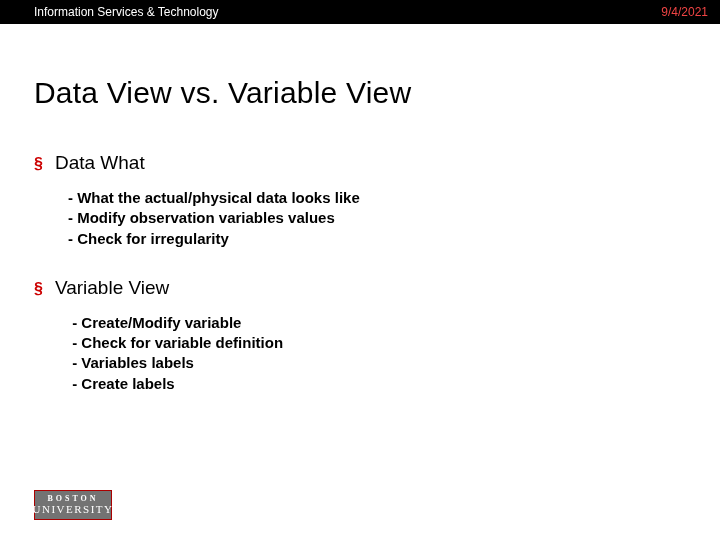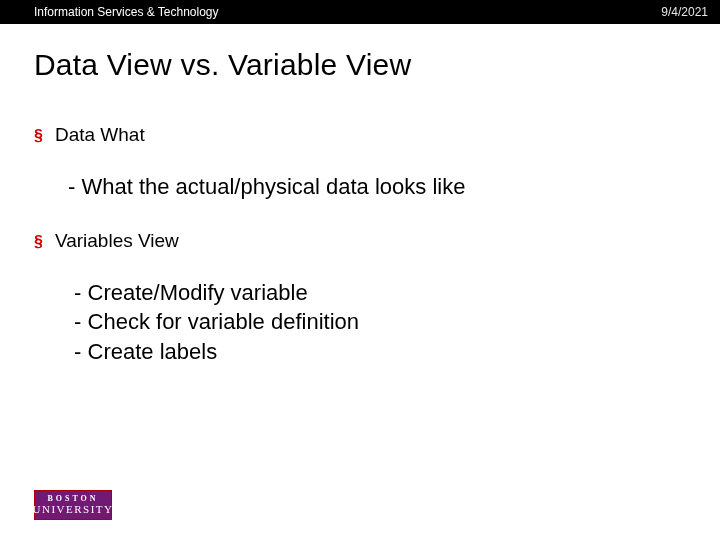--- a/index.html
+++ b/index.html
@@ -1,27 +1,27 @@
 <!DOCTYPE html>
 <html><head>
 <meta charset="utf-8">
 <style>
   * { box-sizing: border-box; margin: 0; padding: 0; }
   html, body { width: 720px; height: 540px; font-family: Arial, Helvetica, sans-serif; background: #fff; color: #000; }
   .slide { width: 720px; height: 540px; position: relative; }
   .topbar { background: #000; color: #fff; height: 24px; display: flex; align-items: center; justify-content: space-between; padding: 0 12px 0 34px; font-size: 12px; }
-  .topbar .date { color: #e5e5e5; }
-  .title { font-size: 30px; font-weight: 400; padding: 24px 34px 14px 34px; letter-spacing: 0.2px; }
+  .topbar .date { color: #ef4444; }
+  .title { font-size: 30px; font-weight: 400; padding: 24px 34px 14px 34px; letter-spacing: 0.2px; margin-top: 28px; }
   .content { padding: 0 34px; }
   .section { margin-top: 28px; }
   .section-head { display: flex; align-items: baseline; gap: 12px; font-size: 19px; }
   .section-head .bullet { color: #c00; font-weight: 700; font-size: 16px; line-height: 19px; }
-  .sublist { margin-top: 26px; padding-left: 34px; font-size: 22px; line-height: 1.35; }
+  .sublist { margin-top: 14px; padding-left: 34px; font-size: 15px; line-height: 1.35; font-weight: bold; }
   .subitem { white-space: pre; }
-  .logo { position: absolute; left: 34px; bottom: 20px; width: 78px; height: 30px; background: #701a75; display: flex; flex-direction: column; align-items: center; justify-content: center; color: #fff; font-family: Georgia, 'Times New Roman', serif; letter-spacing: 2px; font-size: 8px; line-height: 1.1; border: 1px solid #a00; }
+  .logo { position: absolute; left: 34px; bottom: 20px; width: 78px; height: 30px; background: #737373; display: flex; flex-direction: column; align-items: center; justify-content: center; color: #fff; font-family: Georgia, 'Times New Roman', serif; letter-spacing: 2px; font-size: 8px; line-height: 1.1; border: 1px solid #a00; }
   .logo .l1 { font-weight: bold; letter-spacing: 3px; }
   .logo .l2 { letter-spacing: 1.5px; font-size: 11px; }
 </style>
 </head>
 <body>
 
 <div class="slide">
 
   <div class="topbar">
     <span>Information Services &amp; Technology</span>
@@ -32,31 +32,34 @@
 
   <div class="content">
 
     <div class="section">
       <div class="section-head">
         <span class="bullet">§</span>
         <span>Data What</span>
       </div>
       <div class="sublist">
         <div class="subitem">- What the actual/physical data looks like</div>
+        <div class="subitem">- Modify observation variables values</div>
+        <div class="subitem">- Check for irregularity</div>
       </div>
     </div>
 
     <div class="section">
       <div class="section-head">
         <span class="bullet">§</span>
-        <span>Variables View</span>
+        <span>Variable View</span>
       </div>
       <div class="sublist">
         <div class="subitem"> - Create/Modify variable</div>
         <div class="subitem"> - Check for variable definition</div>
+        <div class="subitem"> - Variables labels</div>
         <div class="subitem"> - Create labels</div>
       </div>
     </div>
 
   </div>
 
   <div class="logo">
     <span class="l1">BOSTON</span>
     <span class="l2">UNIVERSITY</span>
   </div>

